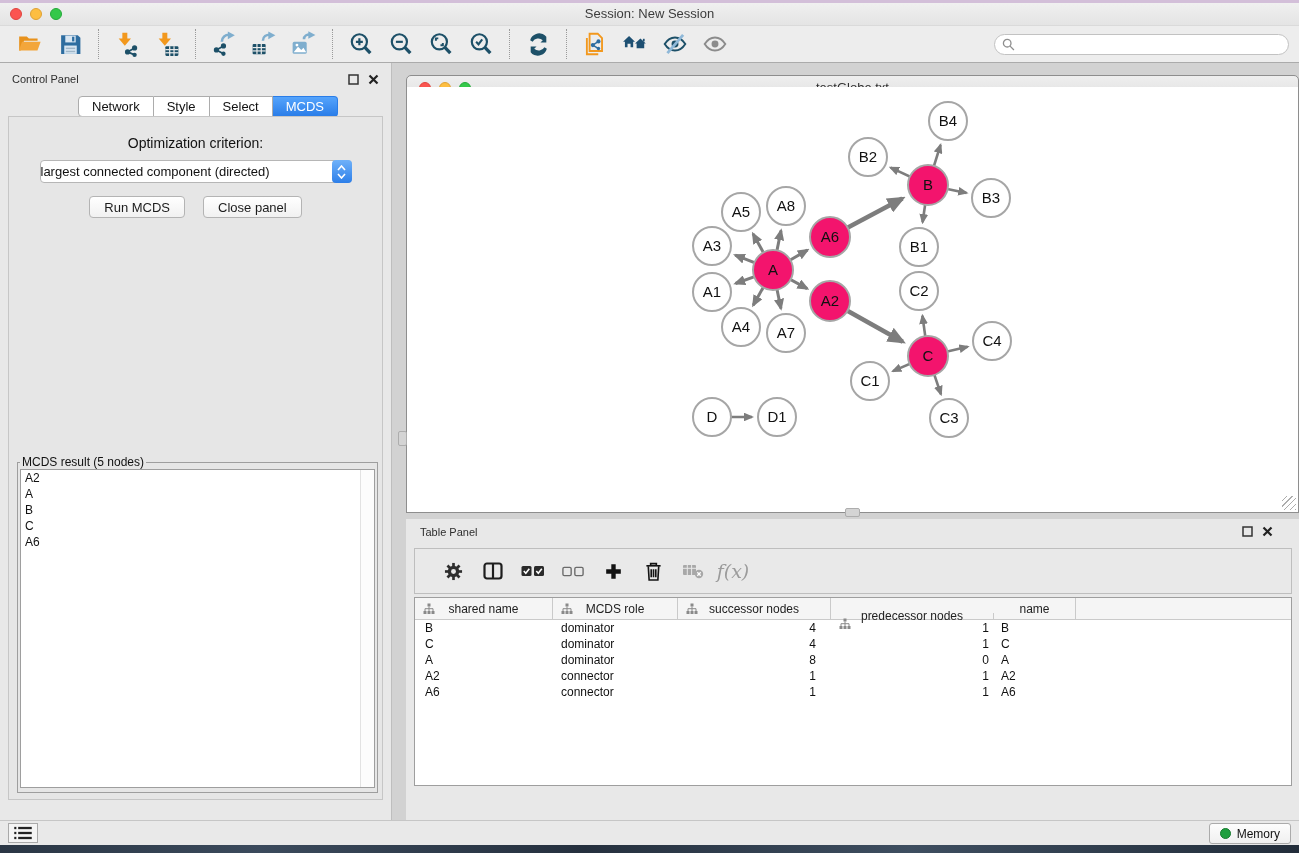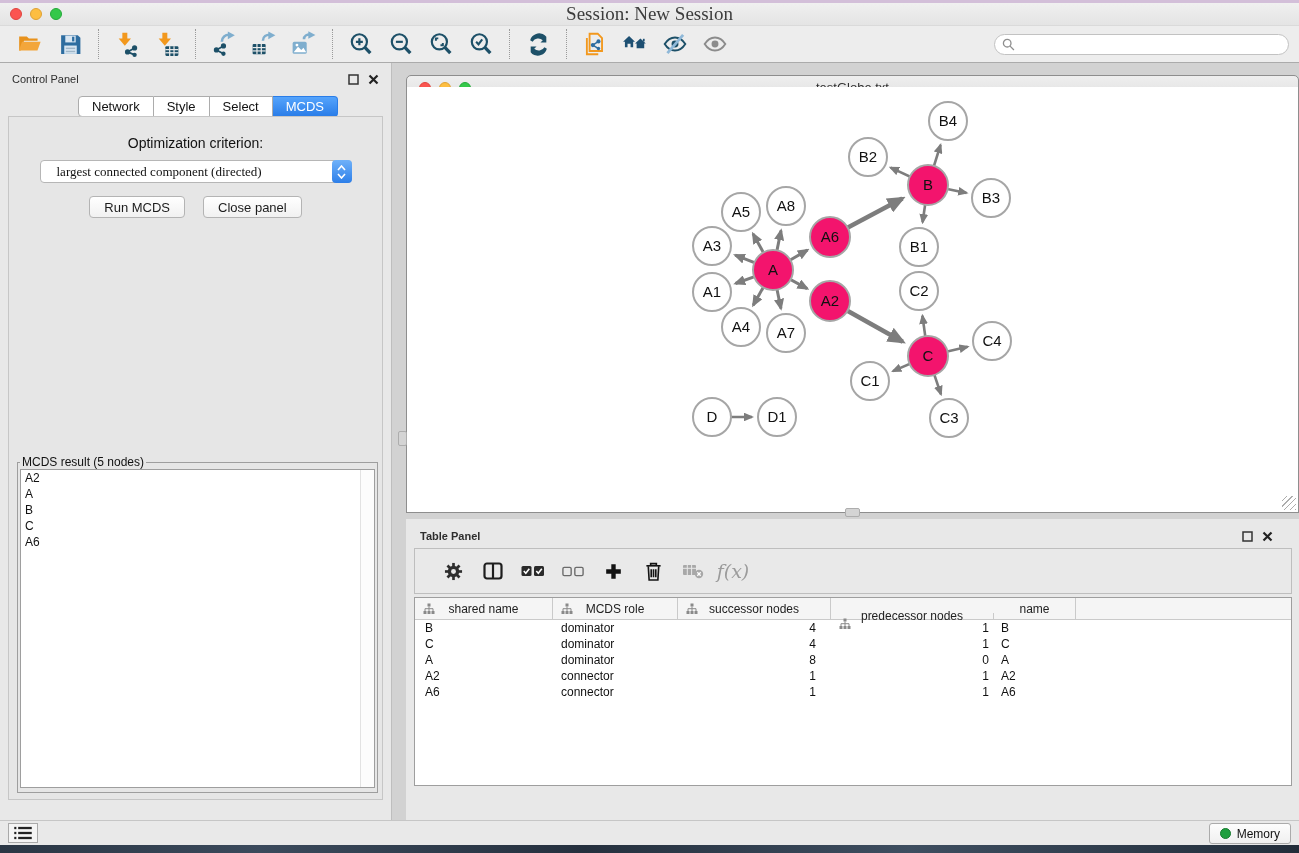--- a/index.html
+++ b/index.html
@@ -7,21 +7,21 @@
   #screen { position:relative; width:1299px; height:853px; background:#D2D2D2; overflow:hidden; font-family:"Liberation Sans",sans-serif; }
 
   
   #wall-top { position:absolute; top:0; left:0; right:0; height:3px; background:#D3BFD9; }
   #titlebar { position:absolute; top:3px; left:0; right:0; height:23px; background:linear-gradient(#F0F0F0,#E4E4E4); border-bottom:1px solid #DADADA; }
   .lights { position:absolute; left:10px; top:5px; display:flex; gap:8px; }
   .light { width:12px; height:12px; border-radius:50%; }
   .light.red    { background:#FB5550; border:1px solid #E0443E; }
   .light.yellow { background:#FDBE41; border:1px solid #DFA134; }
   .light.green  { background:#34C84A; border:1px solid #24A939; }
-  #app-title { text-align:center; line-height:22px; font-size:19px; color:#3C3C3C;font-family:Liberation Serif, serif; }
+  #app-title { text-align:center; line-height:22px; font-size:13px; color:#3C3C3C; }
 
   
   #toolbar { position:absolute; top:26px; left:0; right:0; height:37px; background:#EDEDED; border-bottom:1px solid #ABABAB; display:flex; align-items:center; padding:0 10px; }
   .tb-btn { width:40px; height:32px; display:flex; align-items:center; justify-content:center; }
   .tb-sep { width:0; height:30px; border-left:1px dotted #9A9A9A; margin:0 8px; }
   #search-wrap { position:absolute; right:10px; top:8px; width:295px; height:21px; }
   #search-input { width:100%; height:100%; border:1px solid #C2C2C2; border-radius:11px; background:#FFF; padding:0 8px 0 24px; font-size:12px; outline:none; }
   #search-wrap svg { position:absolute; left:8px; top:4px; }
 
   
@@ -30,21 +30,21 @@
   .panel-title { font-size:11px; color:#2E2E2E; flex:1; }
   .panel-icons { display:flex; gap:9px; align-items:center; }
   .seg-tabs { position:absolute; display:flex; }
   #cp-tabs { top:33px; left:78px;border-radius:6px; }
   .seg-tabs .tab { background:#FFFFFF; border:1px solid #ACACAC; border-left:none; height:21px; line-height:20px; padding:0 13px; font-size:13px; color:#111; cursor:default; }
   .seg-tabs .tab:first-child { border-left:1px solid #ACACAC; border-radius:4px 0 0 4px; }
   .seg-tabs .tab:last-child { border-radius:0 4px 4px 0; }
   .seg-tabs .tab.selected { background:linear-gradient(#55A4FC,#2A7DE8); border-color:#2A7DE8; color:#FFF; }
   #cp-pane { position:absolute; top:53px; left:8px; right:8px; bottom:20px; background:#E6E6E6; border:1px solid #C6C6C6; }
   #opt-label { margin-top:18px; text-align:center; font-size:14px; color:#111; }
-  #criterion { display:flex; align-items:center; width:312px; height:23px; margin:9px auto 0; background:#FFF; border:1px solid #B6B6B6; border-radius:4px; position:relative; font-size:13px; color:#111; padding-left:16px;font-family:Liberation Serif, serif; }
+  #criterion { display:flex; align-items:center; width:312px; height:23px; margin:9px auto 0; background:#FFF; border:1px solid #B6B6B6; border-radius:4px; position:relative; font-size:13px; color:#111; padding-left:0; }
   #criterion .stepper { position:absolute; right:-1px; top:-1px; bottom:-1px; width:20px; background:linear-gradient(#6FB1F9,#2D7FE9); border-radius:4px; display:flex; flex-direction:column; align-items:center; justify-content:center; gap:2px; }
   .btn-row { display:flex; justify-content:center; gap:18px; margin-top:13px;align-items:flex-end; }
   .mac-btn { background:linear-gradient(#FFFFFF,#F1F1F1); border:1px solid #B4B4B4; border-radius:4px; font-size:13px; color:#1C1C1C; height:22px; padding:0 14px; font-family:"Liberation Sans",sans-serif; }
   #mcds-result { position:absolute; top:338px; left:8px; right:4px; bottom:6px; border:1px solid #9E9E9E; }
   #mcds-result legend { font-size:12px; color:#111; padding:0 2px; margin-left:2px; }
   #mcds-list { position:absolute; left:2px; right:2px; top:0; bottom:2px; background:#FFF; border:1px solid #9E9E9E; overflow:hidden; }
   .mcds-item { font-size:12px; color:#111; line-height:16px; padding-left:4px; }
   #mcds-scroll { position:absolute; right:0; top:0; bottom:0; width:14px; background:#FCFCFC; border-left:1px solid #E2E2E2; }
 
   
@@ -54,21 +54,21 @@
   #nw-title { text-align:center; line-height:23px; font-size:13px; color:#2F2F2F; }
   #nw-canvas { position:absolute; top:24px; left:0; right:0; bottom:0; background:#FFF; border:1px solid #8E8E8E; border-top:none; }
   #graph-svg { position:absolute; inset:0; }
   #nw-resize { position:absolute; right:2px; bottom:2px; width:14px; height:14px;
      background:repeating-linear-gradient(135deg, transparent 0 3px, #ADADAD 3px 4px); }
   .v-nub { position:absolute; left:-8px; top:368px; width:9px; height:15px; background:#D4D4D4; border:1px solid #ADADAD; border-radius:2px; }
   .h-nub { position:absolute; left:439px; bottom:-4px; width:15px; height:9px; background:#D4D4D4; border:1px solid #ADADAD; border-radius:2px; }
 
   
   #table-panel { position:absolute; left:406px; top:519px; width:893px; height:301px; background:#E8E8E8; }
-  #tp-header { position:absolute; top:7px; left:14px; right:26px; height:16px; display:flex; align-items:flex-end;font-weight:bold; }
+  #tp-header { position:absolute; top:7px; left:14px; right:26px; height:16px; display:flex; align-items:flex-start; }
   #tp-toolbar { position:absolute; top:29px; left:8px; right:7px; height:46px; background:#E9E9E9; border:1px solid #BEBEBE; display:flex; align-items:center; padding-left:18px; gap:0; }
   .tp-btn { width:40px; height:36px; display:flex; align-items:center; justify-content:center; }
   .fx { font-family:"DejaVu Serif",serif; font-style:italic; font-size:19px; color:#9B9B9B; }
   #tp-table { position:absolute; top:78px; left:8px; right:7px; height:189px; background:#FFF; border:1px solid #9E9E9E; overflow:hidden; }
   #tp-thead { display:flex; height:22px; background:#F5F5F5; border-bottom:1px solid #CACACA; }
   .th { position:relative; display:flex; align-items:center; justify-content:center; font-size:12px; color:#222; border-right:1px solid #CACACA; }
   .th svg { position:absolute; left:8px; top:5px; }
   .th.filler { border-right:none; flex:1; }
   .tr { display:flex; height:16px; }
   .td { font-size:12px; color:#111; line-height:16px; white-space:nowrap; overflow:hidden; }

